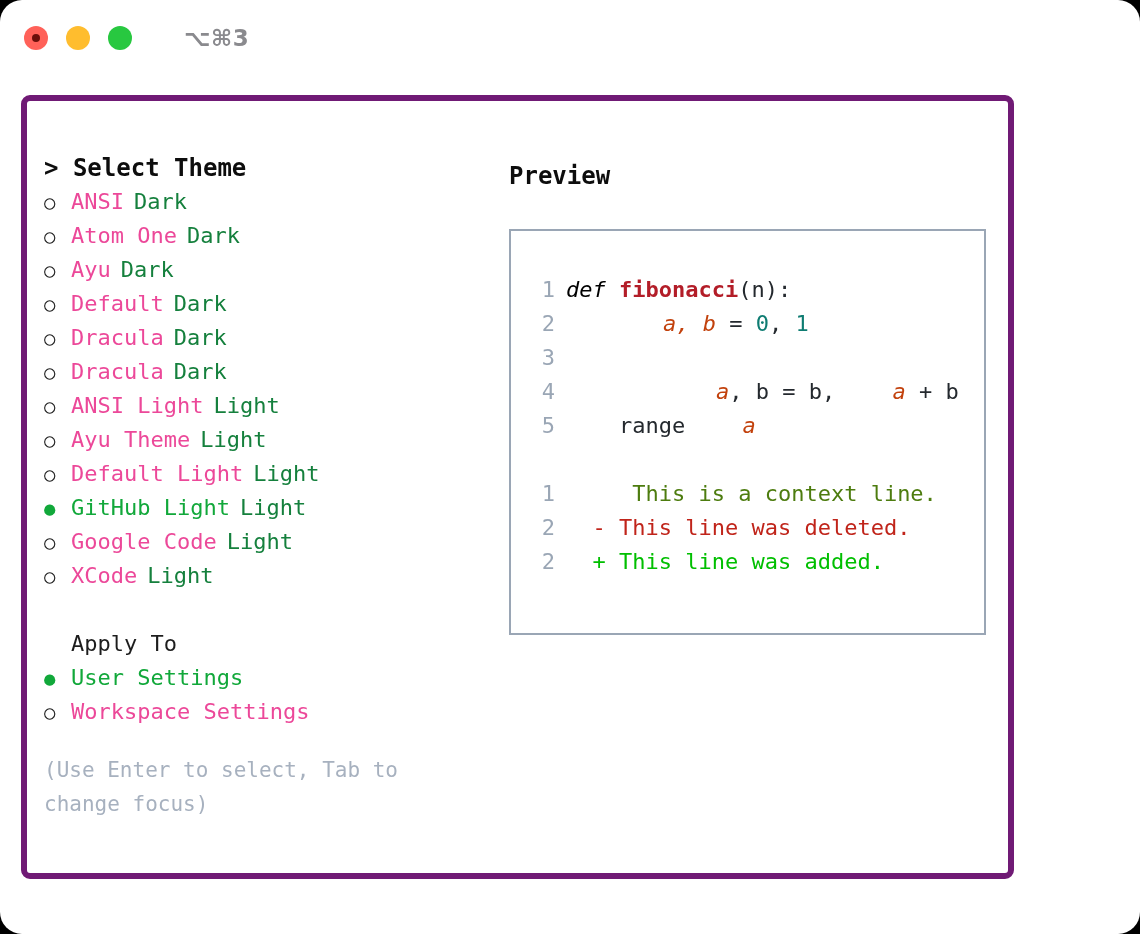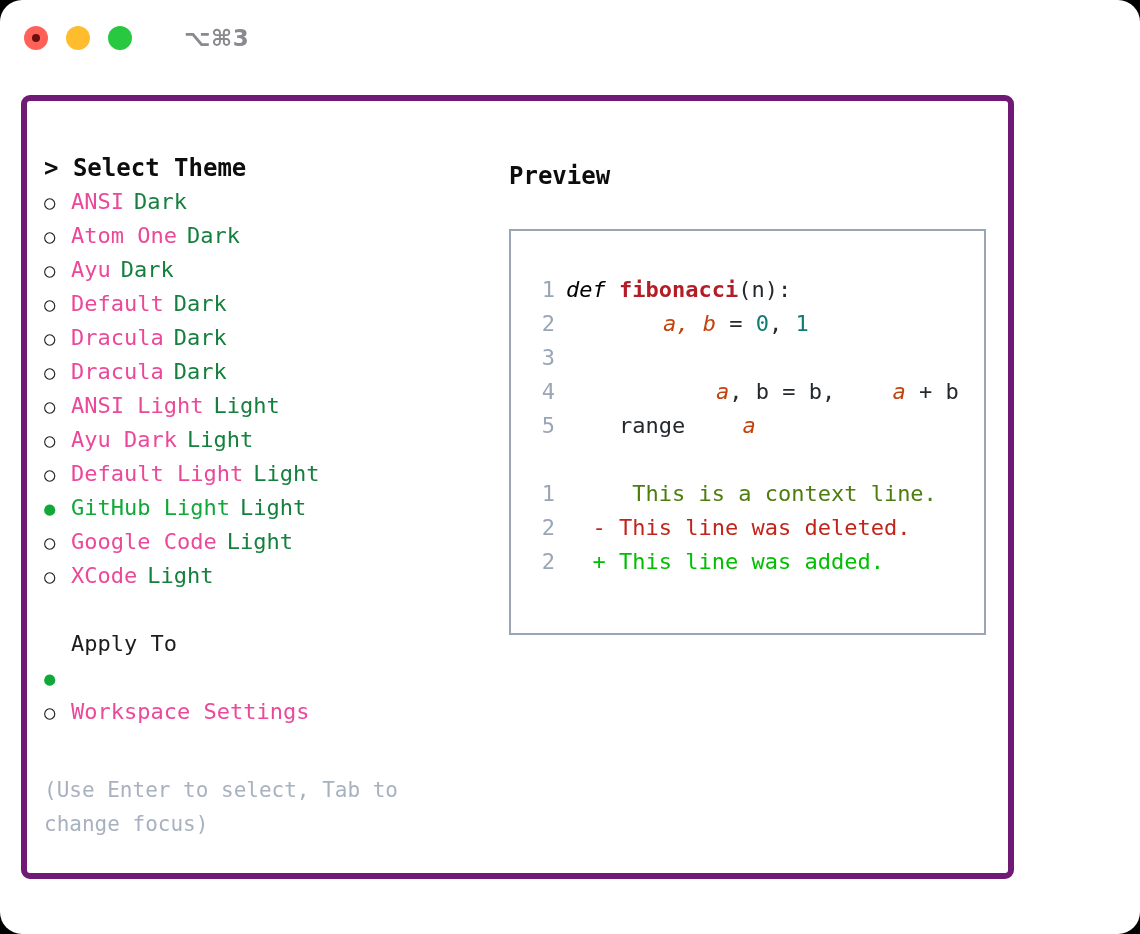--- a/index.html
+++ b/index.html
@@ -134,21 +134,21 @@
     font-size: 22px;
     color: #1d1d1d;
     line-height: 34px;
     padding-left: 27px;
     white-space: pre;
     font-family: "DejaVu Sans Mono", monospace;
     margin-top: 14px;
   }
 
   .hint {
-    margin-top: 44px;
+    margin-top: 24px;
     font-size: 21px;
     line-height: 34px;
     color: #a7b1bf;
     font-family: "DejaVu Sans Mono", monospace;
     max-width: 410px;
   }
 
   
   .right-col {
     flex: 1;
@@ -227,31 +227,31 @@
         <div class="section-title">&gt; Select Theme</div>
 
         <div class="theme-list" id="theme-list">
             <div class="opt-row"><span class="bullet">○</span><span class="opt-label">ANSI</span><span class="opt-tag">Dark</span></div>
             <div class="opt-row"><span class="bullet">○</span><span class="opt-label">Atom One</span><span class="opt-tag">Dark</span></div>
             <div class="opt-row"><span class="bullet">○</span><span class="opt-label">Ayu</span><span class="opt-tag">Dark</span></div>
             <div class="opt-row"><span class="bullet">○</span><span class="opt-label">Default</span><span class="opt-tag">Dark</span></div>
             <div class="opt-row"><span class="bullet">○</span><span class="opt-label">Dracula</span><span class="opt-tag">Dark</span></div>
             <div class="opt-row"><span class="bullet">○</span><span class="opt-label">Dracula</span><span class="opt-tag">Dark</span></div>
             <div class="opt-row"><span class="bullet">○</span><span class="opt-label">ANSI Light</span><span class="opt-tag">Light</span></div>
-            <div class="opt-row"><span class="bullet">○</span><span class="opt-label">Ayu Dark</span><span class="opt-tag">Light</span></div>
+            <div class="opt-row"><span class="bullet">○</span><span class="opt-label">Ayu Theme</span><span class="opt-tag">Light</span></div>
             <div class="opt-row"><span class="bullet">○</span><span class="opt-label">Default Light</span><span class="opt-tag">Light</span></div>
             <div class="opt-row selected"><span class="bullet on">●</span><span class="opt-label">GitHub Light</span><span class="opt-tag">Light</span></div>
             <div class="opt-row"><span class="bullet">○</span><span class="opt-label">Google Code</span><span class="opt-tag">Light</span></div>
             <div class="opt-row"><span class="bullet">○</span><span class="opt-label">XCode</span><span class="opt-tag">Light</span></div>
           </div>
 
         <div class="apply-block">
           <div class="apply-head">Apply To</div>
           <div id="apply-list">
-              <div class="opt-row selected"><span class="bullet on">●</span></div>
+              <div class="opt-row selected"><span class="bullet on">●</span><span class="opt-label">User Settings</span></div>
               <div class="opt-row"><span class="bullet">○</span><span class="opt-label">Workspace Settings</span></div>
             </div>
         </div>
 
         <div class="hint">(Use Enter to select, Tab to change focus)</div>
       </div>
 
       <div class="right-col">
         <div class="preview-title">Preview</div>
 

